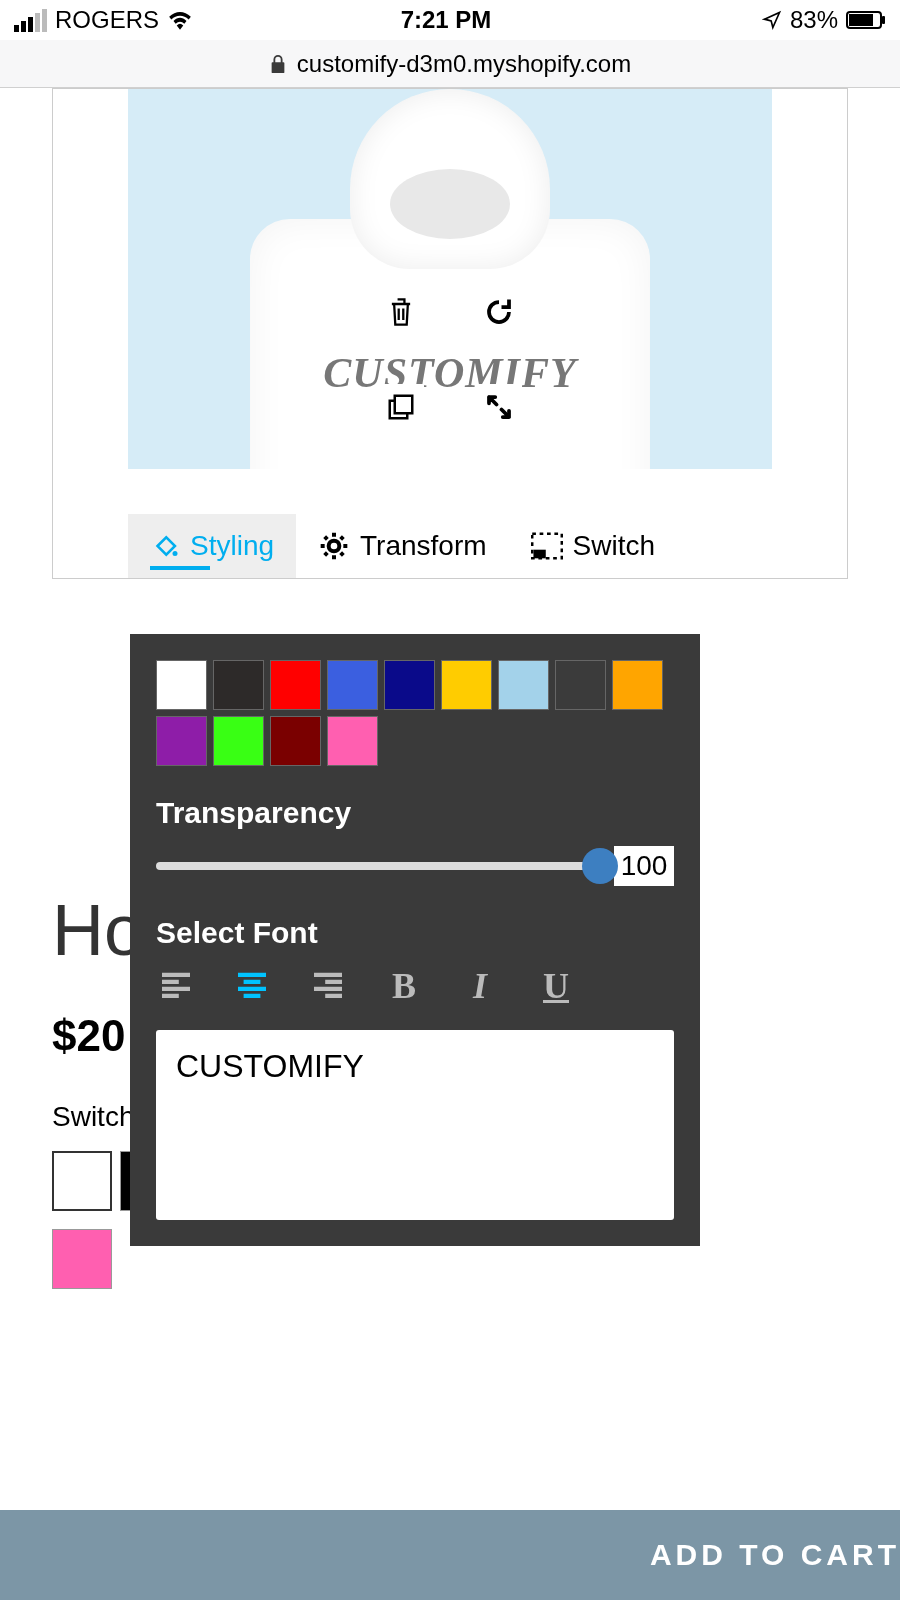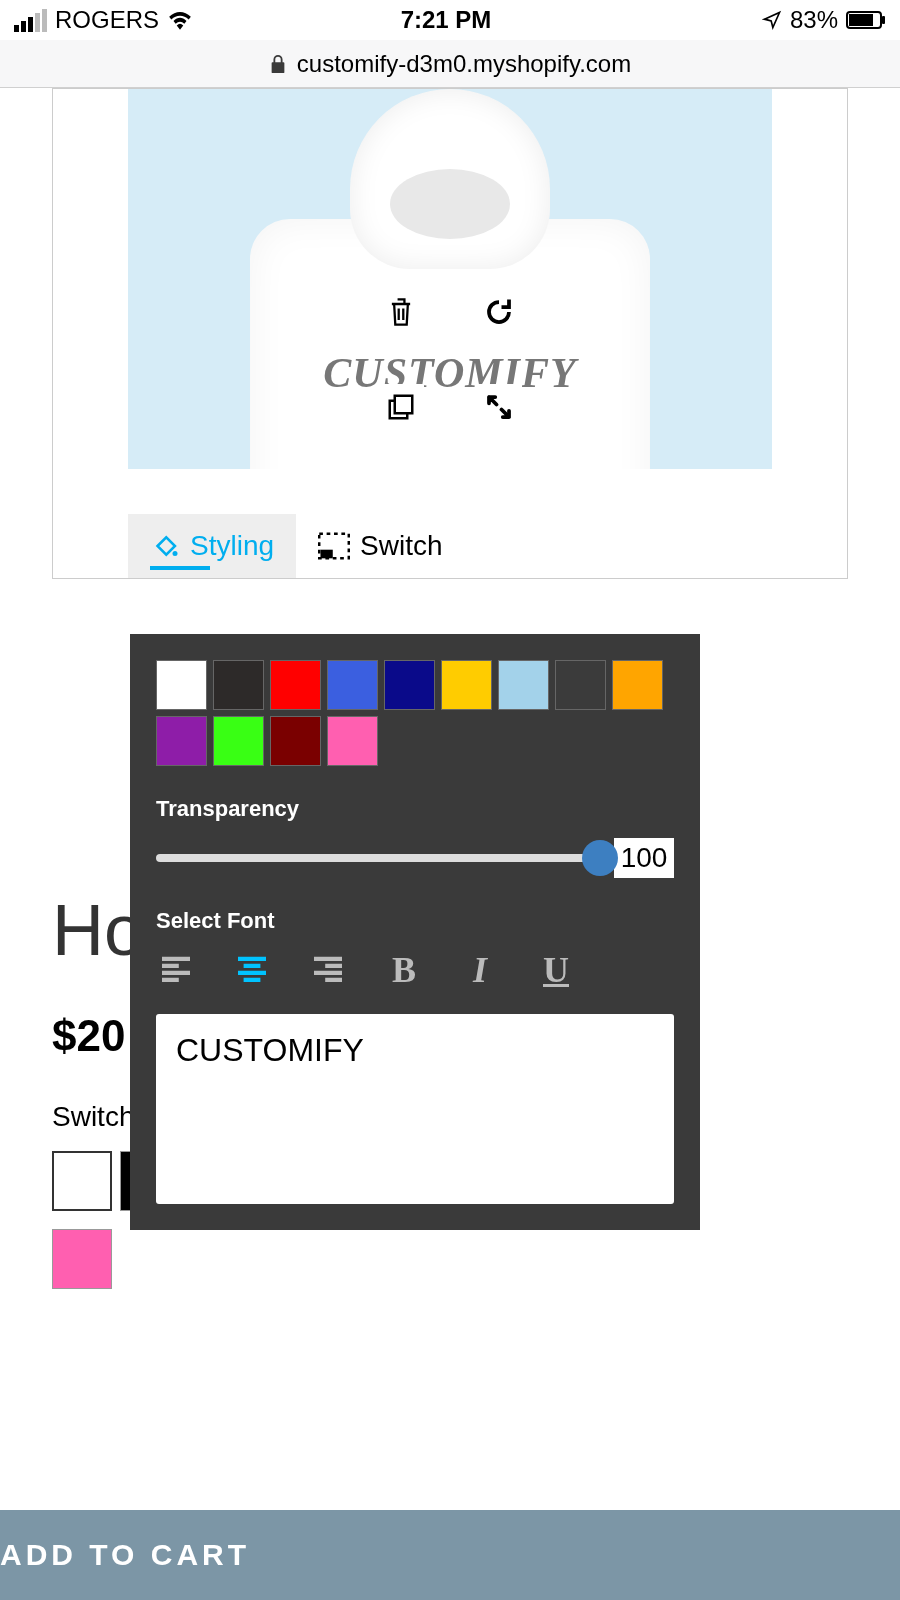--- a/index.html
+++ b/index.html
@@ -39,21 +39,21 @@
   .tab { flex:0 0 auto; padding:16px 22px; font-size:28px; display:flex; align-items:center; gap:10px; font-weight:500; }
   .tab.active { background:#eee; color:#00aeef; }
   .tab.active .underline { position:absolute; bottom:8px; height:4px; background:#00aeef; width:60px;}
   .tab { position:relative;margin-top:45px; }
   
   
   .panel { position:absolute; top:546px; left:130px; width:570px; background:#3a3a3a; padding:26px; z-index:10; }
   .swatches { display:flex; flex-wrap:wrap; gap:6px; margin-bottom:30px; }
   .swatch { width:51px; height:50px; border:1px solid #666; }
   
-  .panel h3 { color:#fff; font-size:22px; font-weight:bold; margin-bottom:16px; }
+  .panel h3 { color:#fff; font-size:30px; font-weight:bold; margin-bottom:16px; }
   .slider-row { display:flex; align-items:center; gap:6px; margin-bottom:30px; }
   .slider { flex:1; position:relative; height:8px; background:#ddd; border-radius:4px; }
   .slider .thumb { position:absolute; right:-10px; top:-14px; width:36px; height:36px; border-radius:50%; background:#3d7fc1; }
   .slider-val { width:60px; height:40px; background:#fff; font-size:28px; display:flex; align-items:center; justify-content:center; }
   
   .select { background:#fff; border:1px solid #aaa; border-radius:4px; height:72px; display:flex; align-items:center; padding:0 24px; font-size:30px; color:#555; position:relative; margin-bottom:30px;}
   .select::after { content:""; position:absolute; right:30px; top:50%; border:7px solid transparent; border-top-color:#888; transform:translateY(-25%);}
   
   .fmt-row { display:flex; gap:36px; margin-bottom:24px; align-items:center; }
   .fmt { width:40px; height:40px; display:flex; align-items:center; justify-content:center; color:#bbb; font-size:36px; font-weight:bold;}
@@ -62,21 +62,21 @@
   .textarea { background:#fff; border-radius:3px; min-height:190px; padding:18px 20px; font-size:32px; }
   
   
   .prod-title { font-size:72px; color:#333; margin-top:310px; font-weight:400;}
   .prod-price { font-size:44px; font-weight:bold; margin-top:40px;}
   .switch-label { font-size:28px; margin-top:40px; }
   .variant-row { display:flex; gap:8px; margin-top:18px; }
   .variant { width:60px; height:60px; border:1px solid #999; }
   .variant.sel { border:2px solid #333; }
   
-  .add-cart { position:absolute; left:0; right:0; bottom:0; height:90px; background:#7c96a6; color:#fff; font-size:30px; font-weight:bold; letter-spacing:4px; display:flex; align-items:center; justify-content:flex-start; }
+  .add-cart { position:absolute; left:0; right:0; bottom:0; height:90px; background:#7c96a6; color:#fff; font-size:30px; font-weight:bold; letter-spacing:4px; display:flex; align-items:center; justify-content:flex-end; }
   
   .pagewrap { position:absolute; top:88px; left:0; right:0; bottom:0; }
   
   svg { display:block; }
 </style>
 </head>
 <body>
 
 <div class="statusbar">
   <div class="left">
@@ -157,20 +157,27 @@
     <div class="tabs">
       <div class="tab active">
         <svg width="30" height="30" viewBox="0 0 24 24">
               <path d="M6 12l7-7 7 7-7 7z" fill="none" stroke="#00aeef" stroke-width="2"></path>
               <circle cx="20" cy="18" r="2" fill="#00aeef"></circle>
             </svg>
         <span>Styling</span>
         <div class="underline"></div>
       </div>
       <div class="tab">
+        <svg width="32" height="32" viewBox="0 0 24 24">
+              <circle cx="12" cy="12" r="4" fill="none" stroke="#000" stroke-width="3"></circle>
+              <path d="M12 2v3M12 19v3M2 12h3M19 12h3M5 5l2 2M17 17l2 2M5 19l2-2M17 7l2-2" stroke="#000" stroke-width="3"></path>
+            </svg>
+        <span>Transform</span>
+      </div>
+      <div class="tab">
         <svg width="32" height="28" viewBox="0 0 26 22">
               <rect x="1" y="1" width="24" height="20" fill="none" stroke="#000" stroke-width="2" stroke-dasharray="3 3"></rect>
               <rect x="2" y="14" width="10" height="7" fill="#000"></rect>
             </svg>
         <span>Switch</span>
       </div>
     </div>
   </div>
 
   <div class="prod-title">Hoodies</div>

